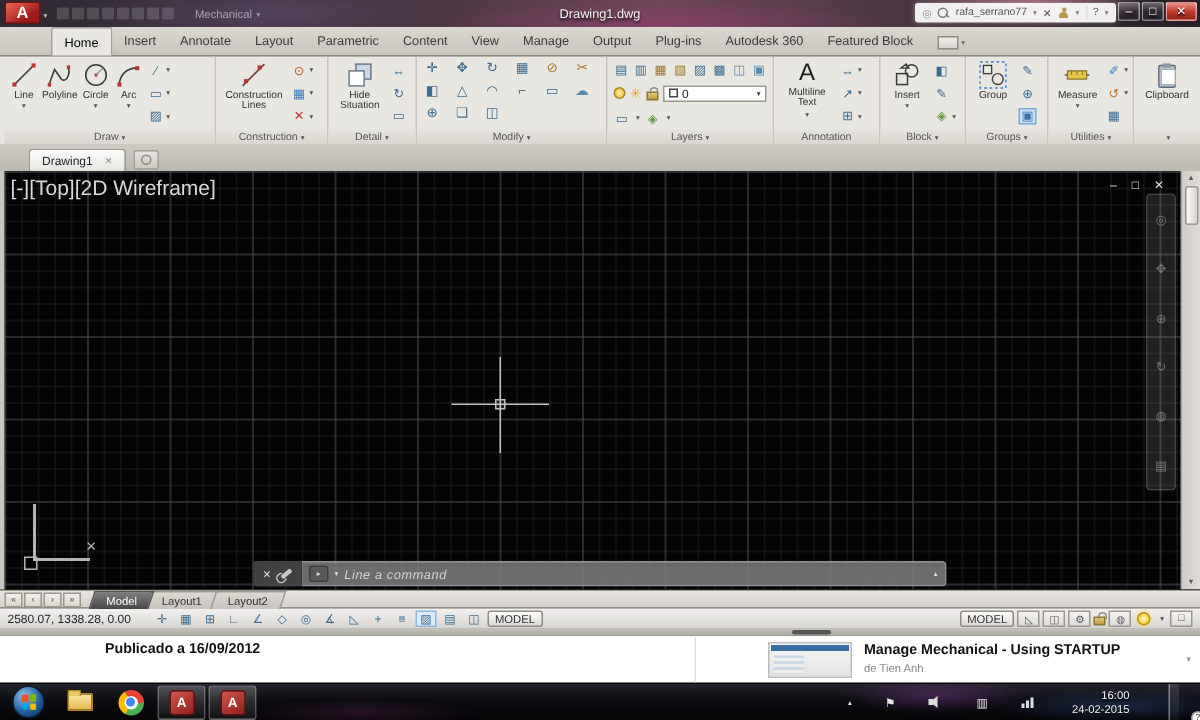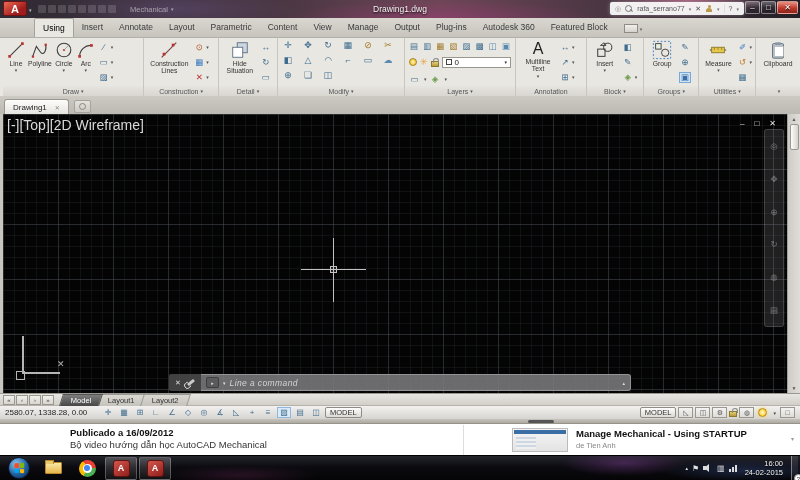--- a/index.html
+++ b/index.html
@@ -62,21 +62,21 @@
 .sun{font-size:9px;color:#e8a33a}
 .lock{width:8px;height:6px;background:linear-gradient(#e8d27a,#b89a3a);border:1px solid #8a7a2a;position:relative;margin-top:3px}
 .lock::before{content:"";position:absolute;left:1.5px;top:-4px;width:4px;height:4px;border:1px solid #8a8a8a;border-bottom:none;border-radius:3px 3px 0 0}
 .layersel{flex:1;height:11px;background:#fff;border:1px solid #9a978f;display:flex;align-items:center;gap:3px;padding:0 3px;font-size:8px;color:#222}
 .chip{width:6px;height:6px;border:1px solid #444;background:#fff}
 .layersel .g{margin-left:auto;font-size:5px;color:#333}
 .bigAtext{font-size:16px;color:#1d1d1d;line-height:18px;font-weight:normal}
 .selblue{background:#cde3f7;border:1px solid #7aa9d8}
 
 
-.filetabs{height:18px;background:linear-gradient(#cdcac4,#bcb9b3);display:flex;align-items:flex-end;padding-left:4px}
+.filetabs{height:18px;background:linear-gradient(#cdcac4,#bcb9b3);display:flex;align-items:flex-end;padding-left:19px}
 .ftab{height:15px;display:flex;align-items:center;gap:8px;padding:0 8px;background:linear-gradient(#fdfdfc,#e6e4df);border:1px solid #9a978f;border-bottom:0;border-radius:3px 3px 0 0;font-size:8px;color:#222}
 .ftab .g{font-size:6px;color:#888}
 .newtab{width:17px;height:13px;margin:0 0 1px 5px;border:1px solid #a5a29c;border-radius:2px;background:linear-gradient(#e5e3de,#ccc9c3);display:flex;align-items:center;justify-content:center}
 .newtab i{width:7px;height:7px;border:1.5px solid #8a8782;border-radius:50%}
 
 
 .viewport{height:279px;position:relative;background:#040404;border-left:3px solid #c9c6c0;overflow:hidden}
 .grid{position:absolute;inset:0;background-image:
  linear-gradient(rgba(80,86,92,.38) 1px,transparent 1px),
  linear-gradient(90deg,rgba(80,86,92,.38) 1px,transparent 1px),
@@ -159,21 +159,21 @@
 .wf1{background:#f25022}.wf2{background:#7fba00}.wf3{background:#00a4ef}.wf4{background:#ffb900}
 .titem{width:32px;height:23px;display:flex;align-items:center;justify-content:center;border-radius:2px}
 .titem.open{background:linear-gradient(rgba(255,255,255,.22),rgba(255,255,255,.05));border:1px solid rgba(255,255,255,.25)}
 .folder{width:17px;height:12px;background:linear-gradient(#f7e9a8,#e8b64c);border:1px solid #b8872a;border-radius:1px;position:relative}
 .folder::before{content:"";position:absolute;top:-3px;left:-1px;width:7px;height:3px;background:#e8c96a;border:1px solid #b8872a;border-bottom:none;border-radius:1px 1px 0 0}
 .chrome{width:17px;height:17px;border-radius:50%;background:conic-gradient(from -30deg,#ea4335 0 33%,#4caf50 0 66%,#fbbc05 0);position:relative}
 .chrome::before{content:"";position:absolute;left:4px;top:4px;width:9px;height:9px;border-radius:50%;background:#fff}
 .chrome::after{content:"";position:absolute;left:5.5px;top:5.5px;width:6px;height:6px;border-radius:50%;background:#4285f4}
 .acadico{width:17px;height:17px;border-radius:3px;background:linear-gradient(145deg,#d4564e,#8e1f1a);border:1px solid #5f1210;color:#fff;font-weight:bold;font-size:9px;display:flex;align-items:center;justify-content:center;position:relative}
 .badge{position:absolute;right:-3px;bottom:-3px;width:9px;height:9px;border-radius:50%;background:#fff;color:#333;font-size:6px;display:flex;align-items:center;justify-content:center;border:1px solid #999}
-.tray{margin-left:auto;display:flex;align-items:center;gap:4px;padding-right:2px}
+.tray{margin-left:auto;display:flex;align-items:center;gap:22px;padding-right:14px}
 .tray .g{color:#e4e4e4}
 .spk{position:relative;width:10px;height:9px}
 .spk::before{content:"";position:absolute;left:0;top:2.5px;width:3px;height:4px;background:#ddd}
 .spk::after{content:"";position:absolute;left:1px;top:0.5px;border:4px solid transparent;border-right:5px solid #ddd;border-left:0}
 .tsig{display:flex;align-items:flex-end;gap:1px}
 .tsig i{width:2px;background:#ddd}
 .clock{display:flex;flex-direction:column;align-items:flex-end;color:#f2f2f2;font-size:7.5px;line-height:1.25;margin:0 4px;text-shadow:0 1px 1px #000}
 .showdesk{width:7px;height:25px;border-left:1px solid rgba(255,255,255,.4);background:linear-gradient(rgba(255,255,255,.12),rgba(255,255,255,.03))}
 </style>
 </head>
@@ -212,21 +212,21 @@
       <span class="g" style="font-size:5px;color:#777" data-glyph="▾"></span>
     </div>
     <div class="winbtns">
       <span class="g wb" data-glyph="–"></span>
       <span class="g wb" data-glyph="□"></span>
       <span class="g wb close" data-glyph="✕"></span>
     </div>
   </div>
 
   <div class="tabrow">
-    <div class="rtab active">Using</div>
+    <div class="rtab active">Home</div>
     <div class="rtab">Insert</div>
     <div class="rtab">Annotate</div>
     <div class="rtab">Layout</div>
     <div class="rtab">Parametric</div>
     <div class="rtab">Content</div>
     <div class="rtab">View</div>
     <div class="rtab">Manage</div>
     <div class="rtab">Output</div>
     <div class="rtab">Plug-ins</div>
     <div class="rtab">Autodesk 360</div>
@@ -654,21 +654,20 @@
       <span class="g sb-car" data-glyph="▾"></span>
       <span class="g sb-ib" data-glyph="□"></span>
     </div>
   </div>
 
   <div class="browser">
     <div class="bframe">
       <span class="bthumb"></span>
     </div>
     <div class="bpub">Publicado a 16/09/2012</div>
-    <div class="bsub">Bộ video hướng dẫn học AutoCAD Mechanical</div>
     <div class="bdivider"></div>
     <div class="bvideo">
       <div class="bthumbimg"></div>
       <div>
         <div class="bvt">Manage Mechanical - Using STARTUP</div>
         <div class="bva">de Tien Anh</div>
       </div>
     </div>
     <span class="g bcaret" data-glyph="▾"></span>
   </div>

